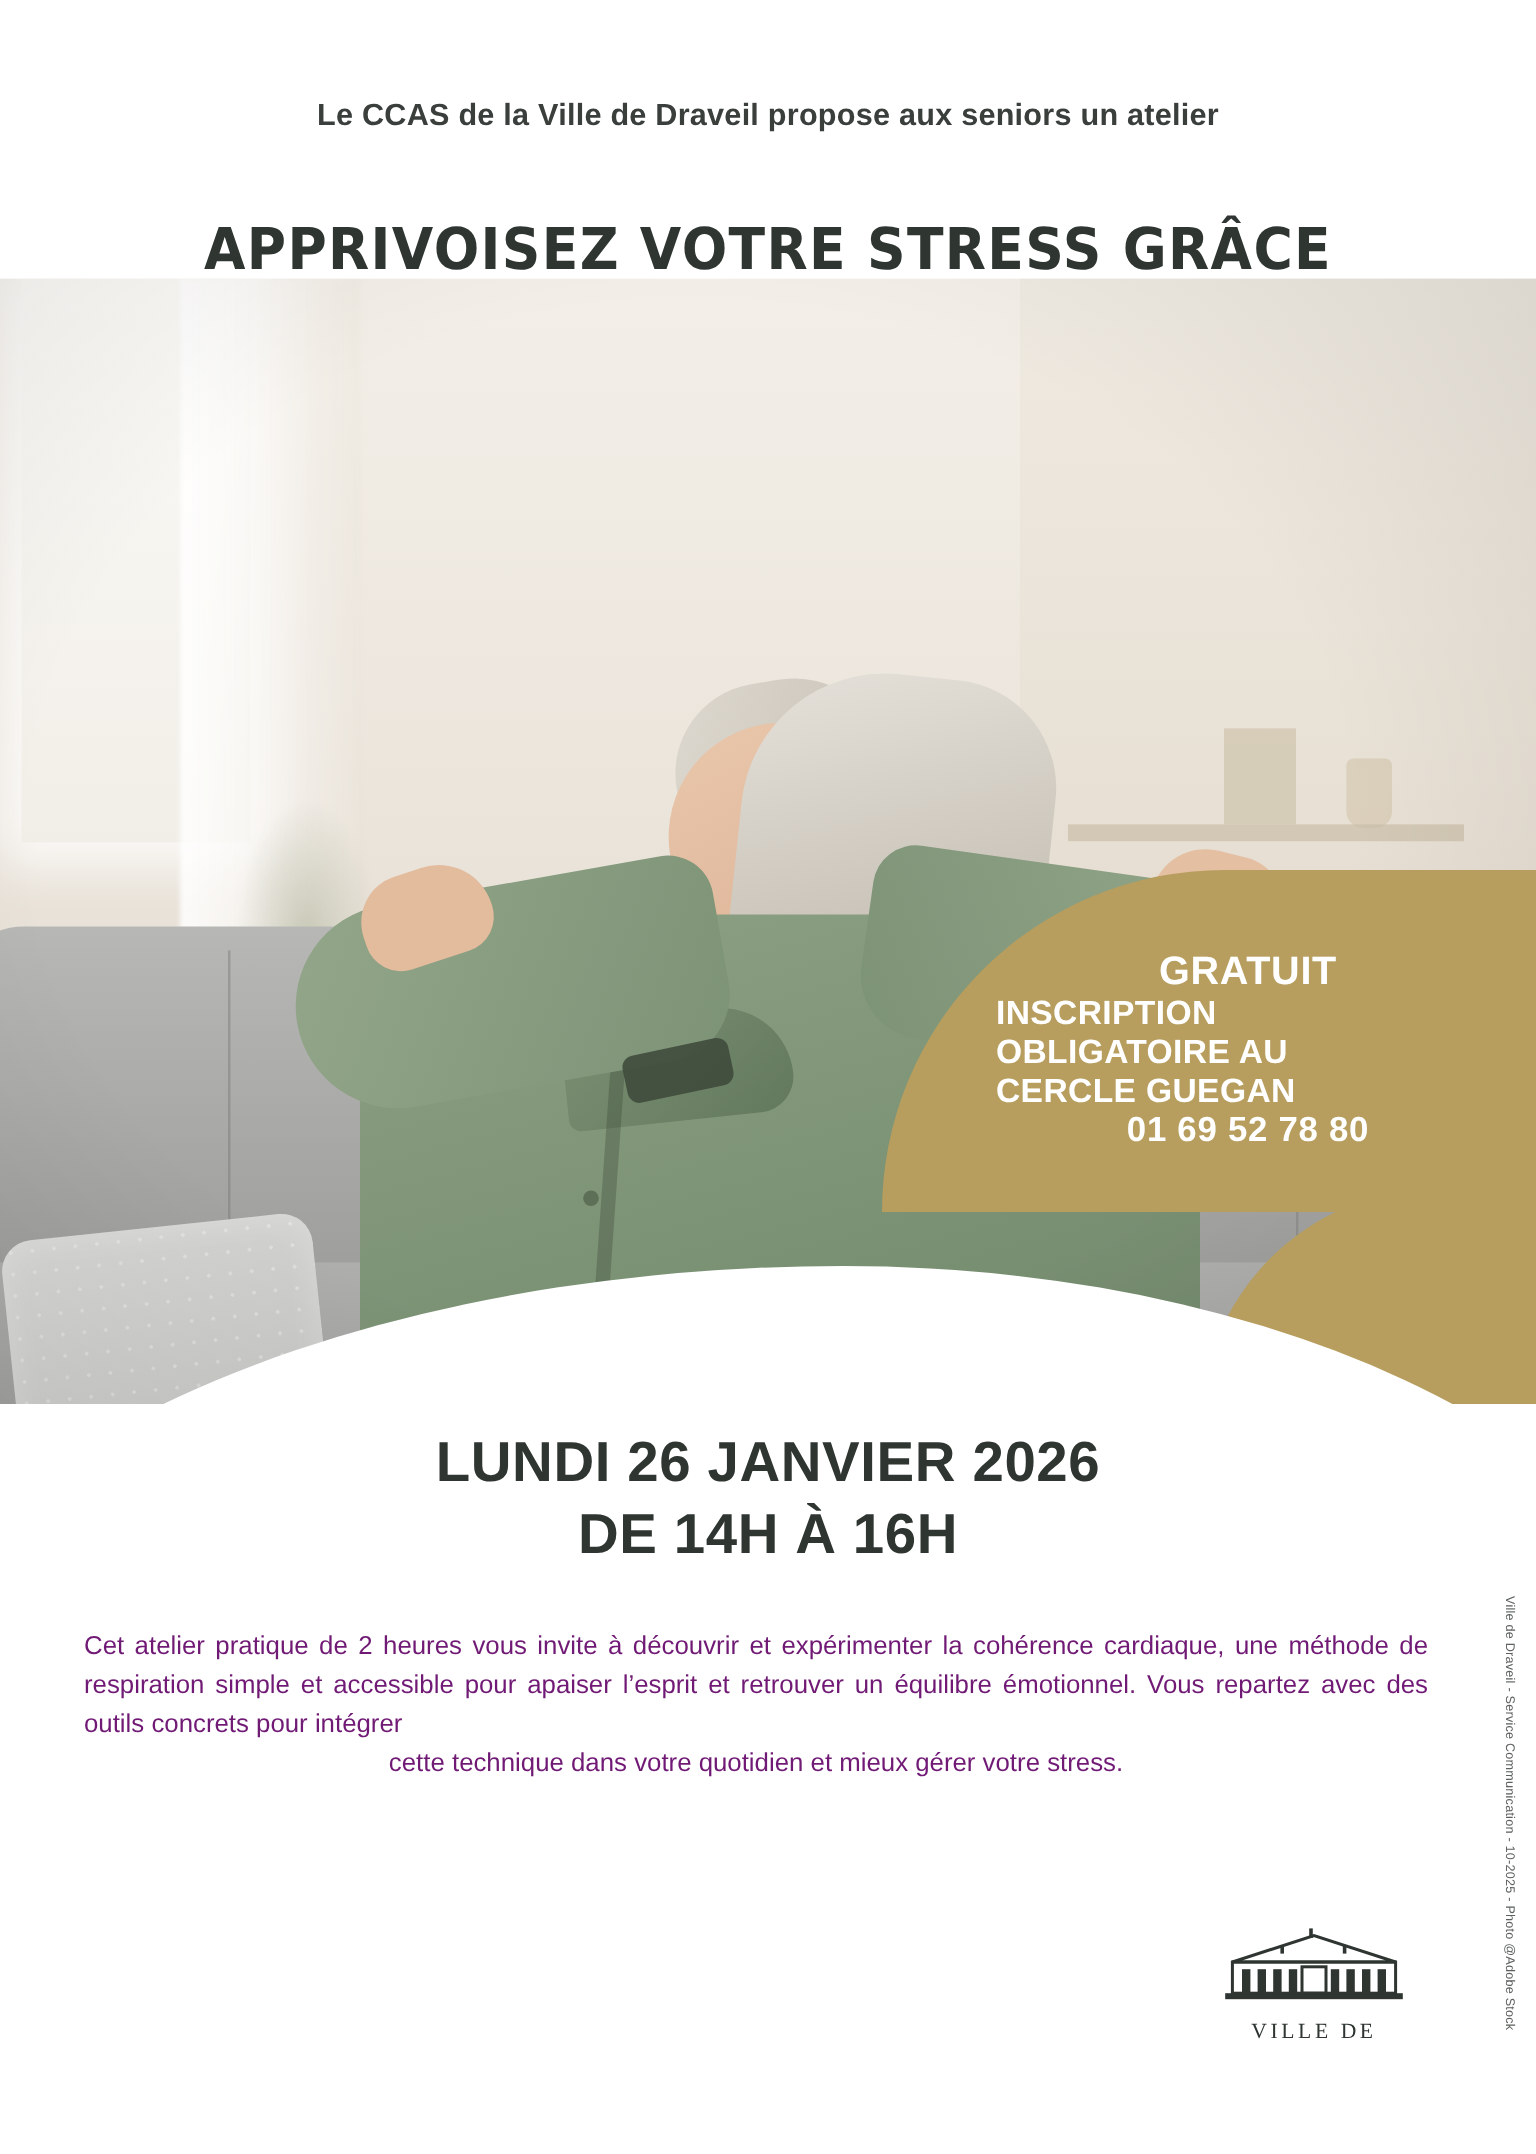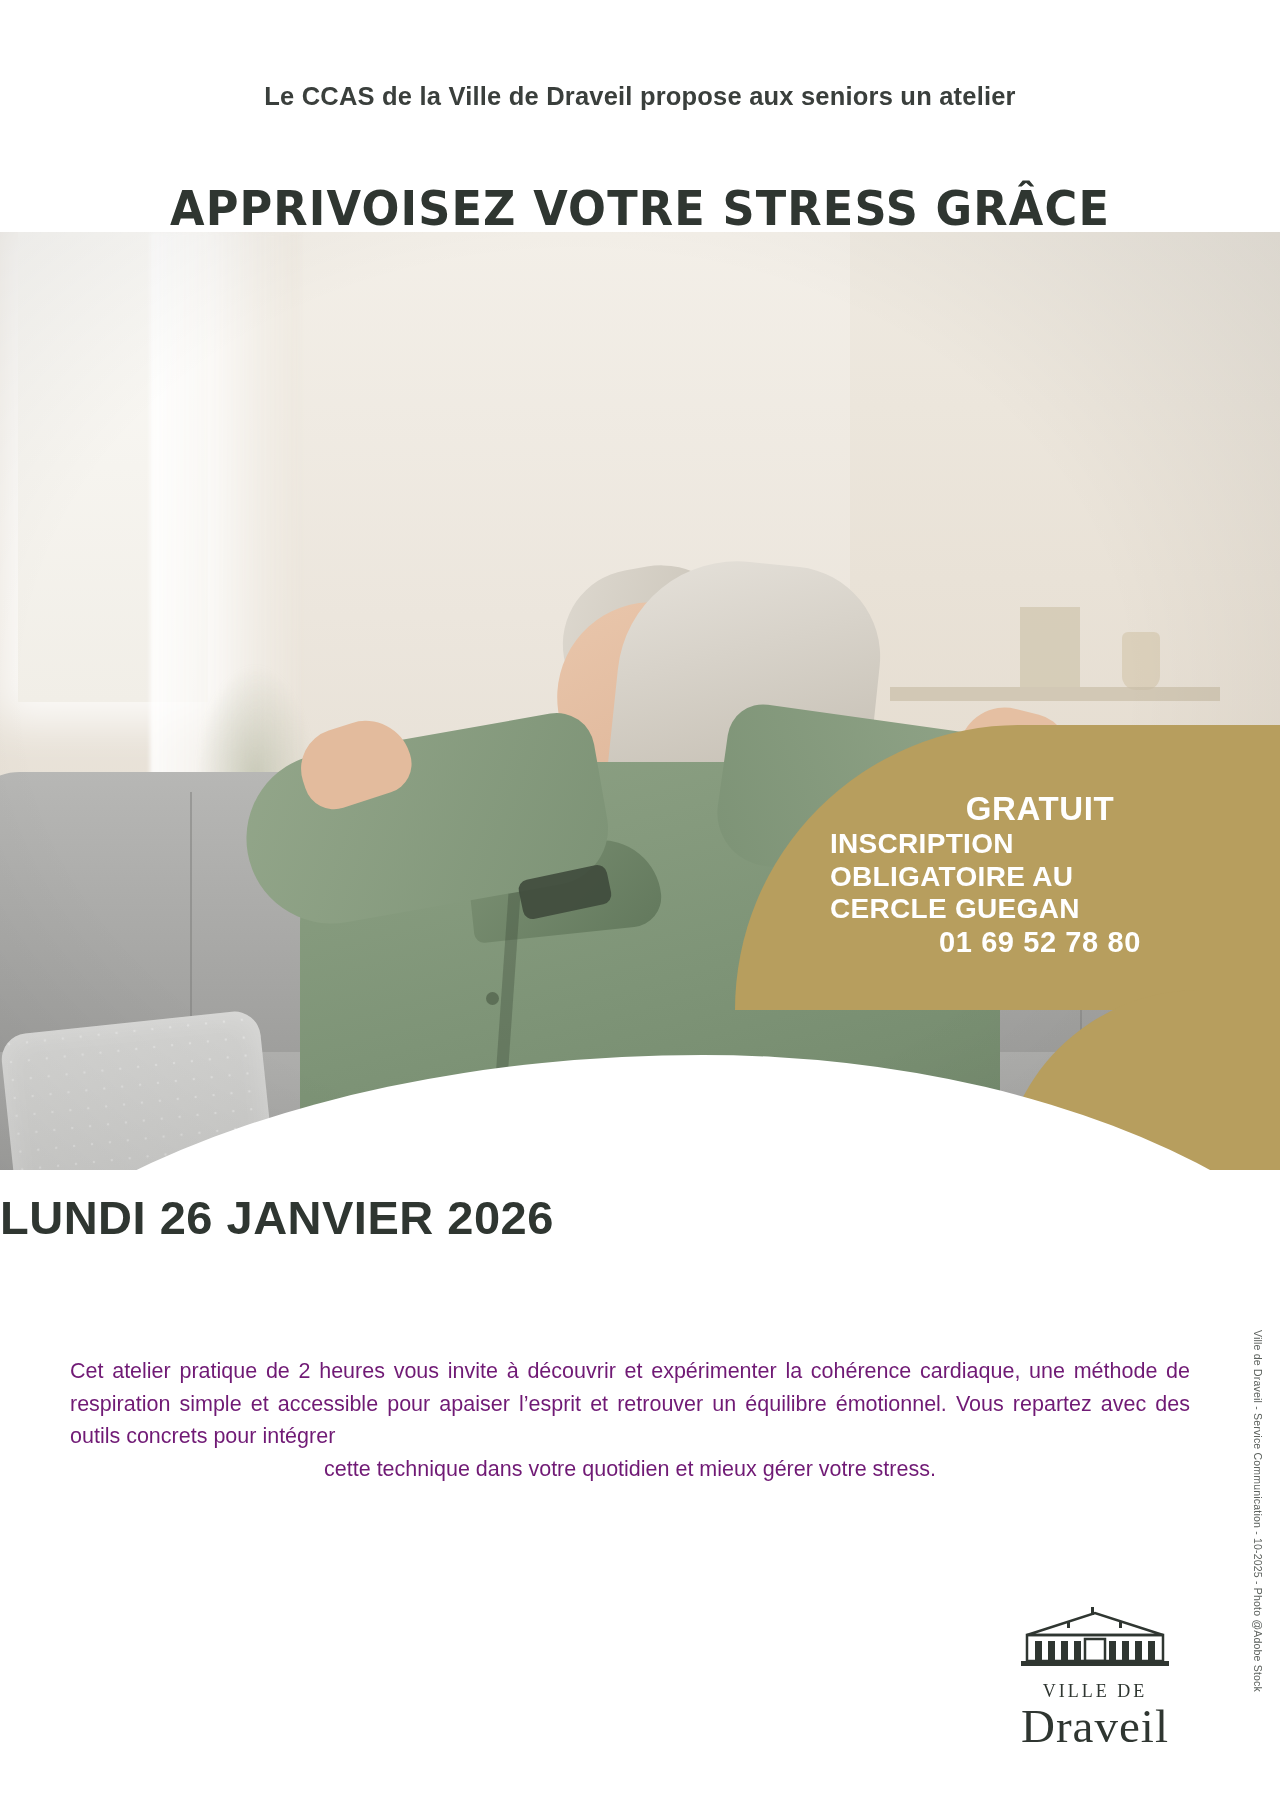--- a/index.html
+++ b/index.html
@@ -290,20 +290,21 @@
     border-radius: 200px 0 0 0;
     z-index: 3;
   }
 
   
   .date {
     position: absolute;
     top: 1188px;
     left: 0; width: 1280px;
     z-index: 6;
+    text-align: center;
     color: #2f3631;
     font-weight: 700;
     font-size: 47px;
     line-height: 1.28;
     letter-spacing: 0.5px;
   }
   .date .d2 { display:block; }
 
   
   .blurb {
@@ -444,20 +445,21 @@
     <span class="b3">OBLIGATOIRE AU</span>
     <span class="b4">CERCLE GUEGAN</span>
     <span class="b5">01 69 52 78 80</span>
   </div>
 
   <div class="curve-white"></div>
   <div class="curve-white-2"></div>
 
   <div class="date">
     <span class="d1">LUNDI 26 JANVIER 2026</span>
+    <span class="d2">DE 14H À 16H</span>
   </div>
 
   <div class="blurb">
     <span>Cet atelier pratique de 2 heures vous invite à découvrir et expérimenter la cohérence cardiaque, une méthode de respiration simple et accessible pour apaiser l’esprit et retrouver un équilibre émotionnel. Vous repartez avec des outils concrets pour intégrer</span>
     <span class="last">cette technique dans votre quotidien et mieux gérer votre stress.</span>
   </div>
 
   <div class="credit">Ville de Draveil - Service Communication - 10-2025 - Photo @Adobe Stock</div>
 
 
@@ -477,16 +479,15 @@
           <rect x="133" y="36" width="7" height="20"></rect>
         </g>
         <rect x="70" y="34" width="20" height="22" fill="none" stroke="#2f3631" stroke-width="2.5"></rect>
         <path d="M12 30 L80 8 L148 30 Z" fill="none" stroke="#2f3631" stroke-width="2.5"></path>
         <rect x="76" y="2" width="3" height="8" fill="#2f3631"></rect>
         <rect x="52" y="16" width="3" height="7" fill="#2f3631"></rect>
         <rect x="104" y="16" width="3" height="7" fill="#2f3631"></rect>
       </svg>
     </span>
     <span class="logo-line1">VILLE DE</span>
-    <span class="logo-line2">Draveil</span>
   </div>
 
 </div>
 
 </body></html>

